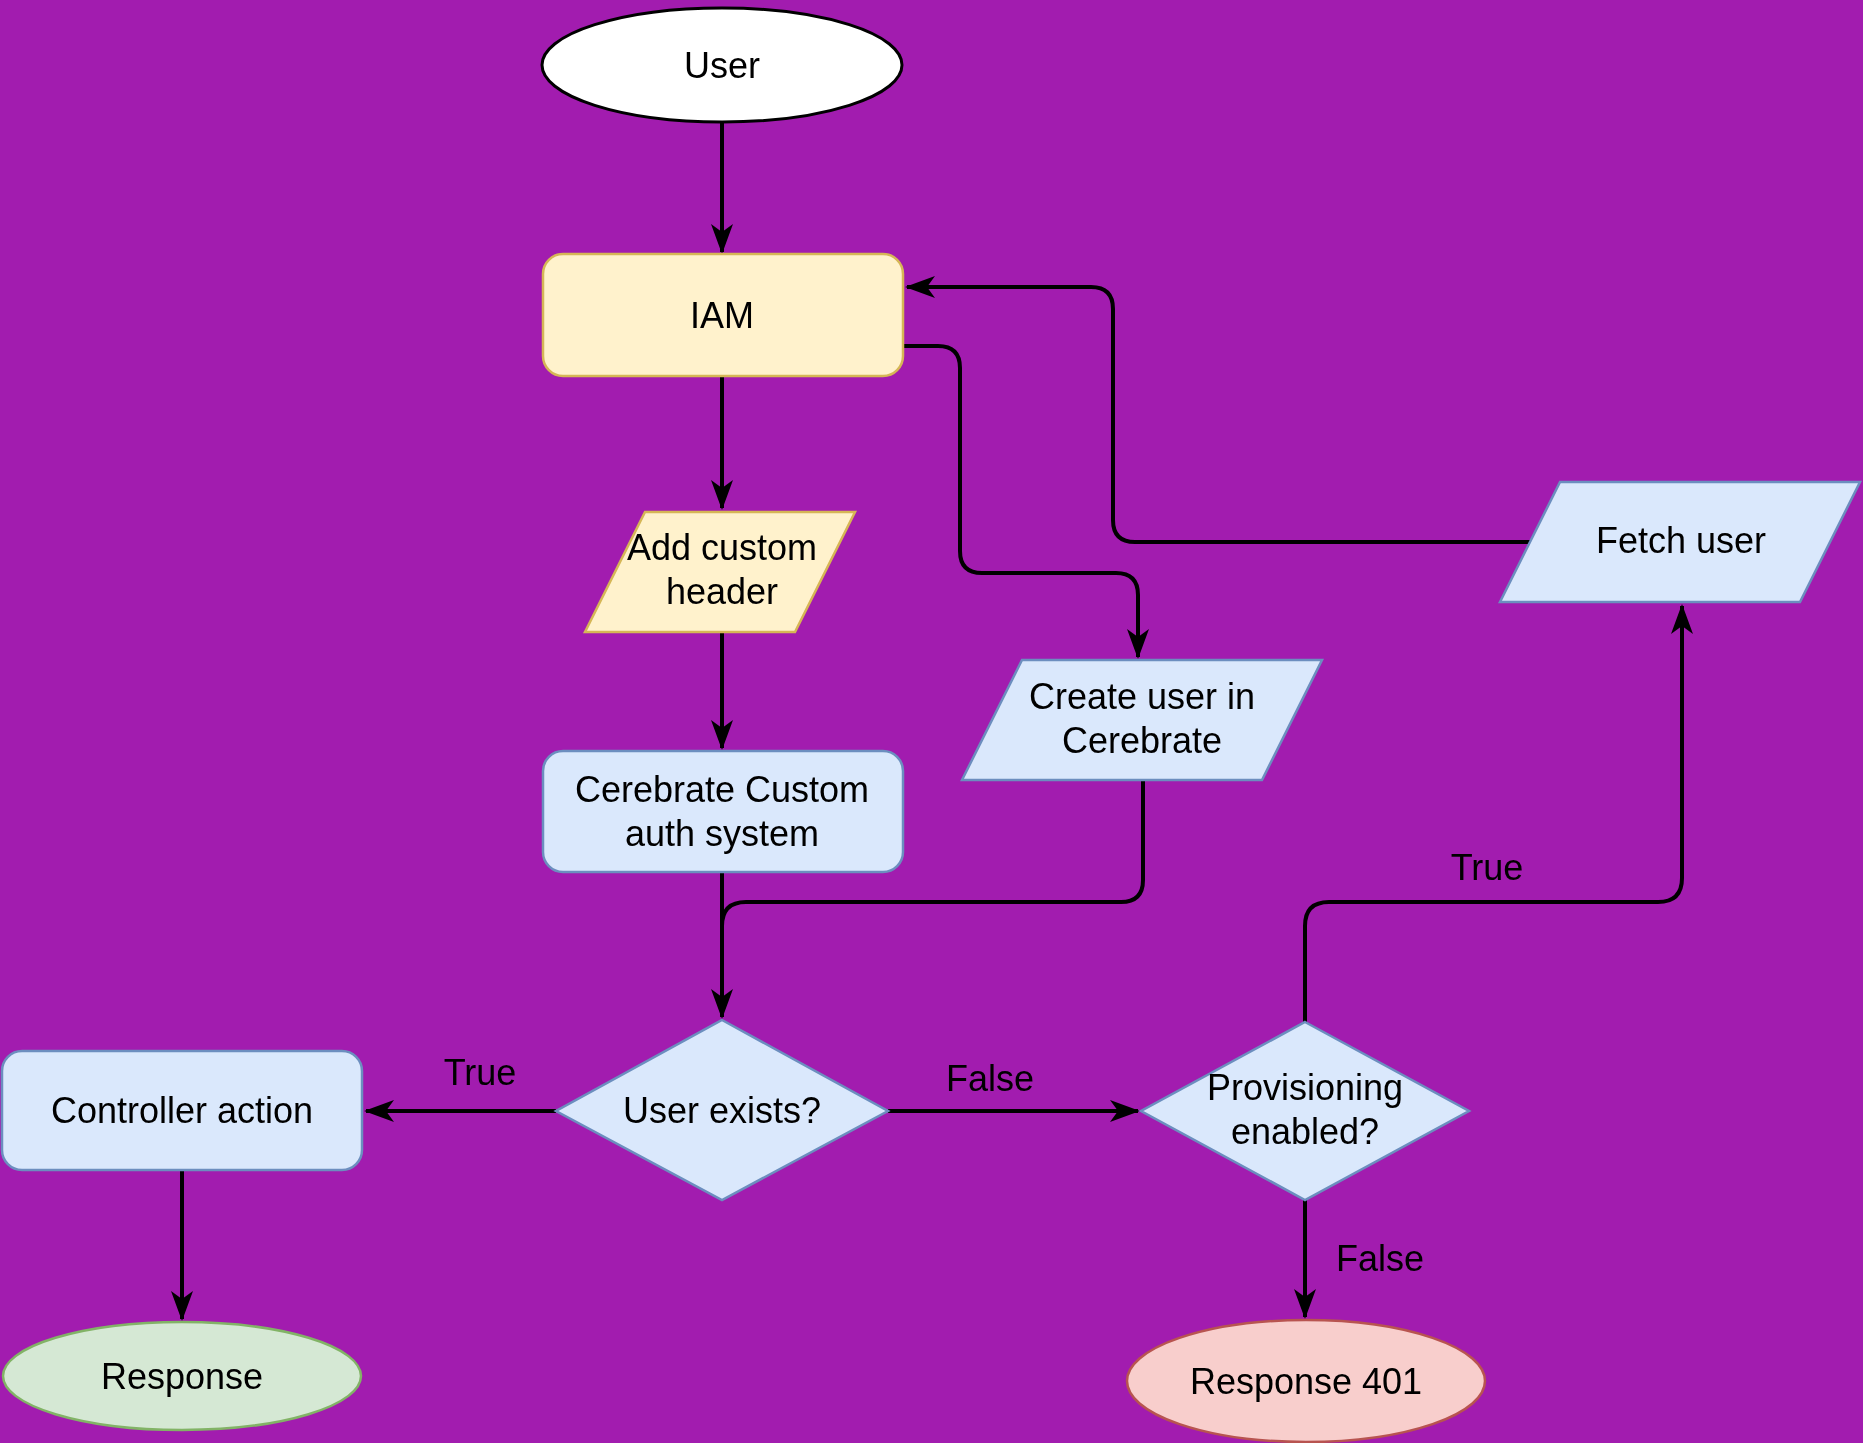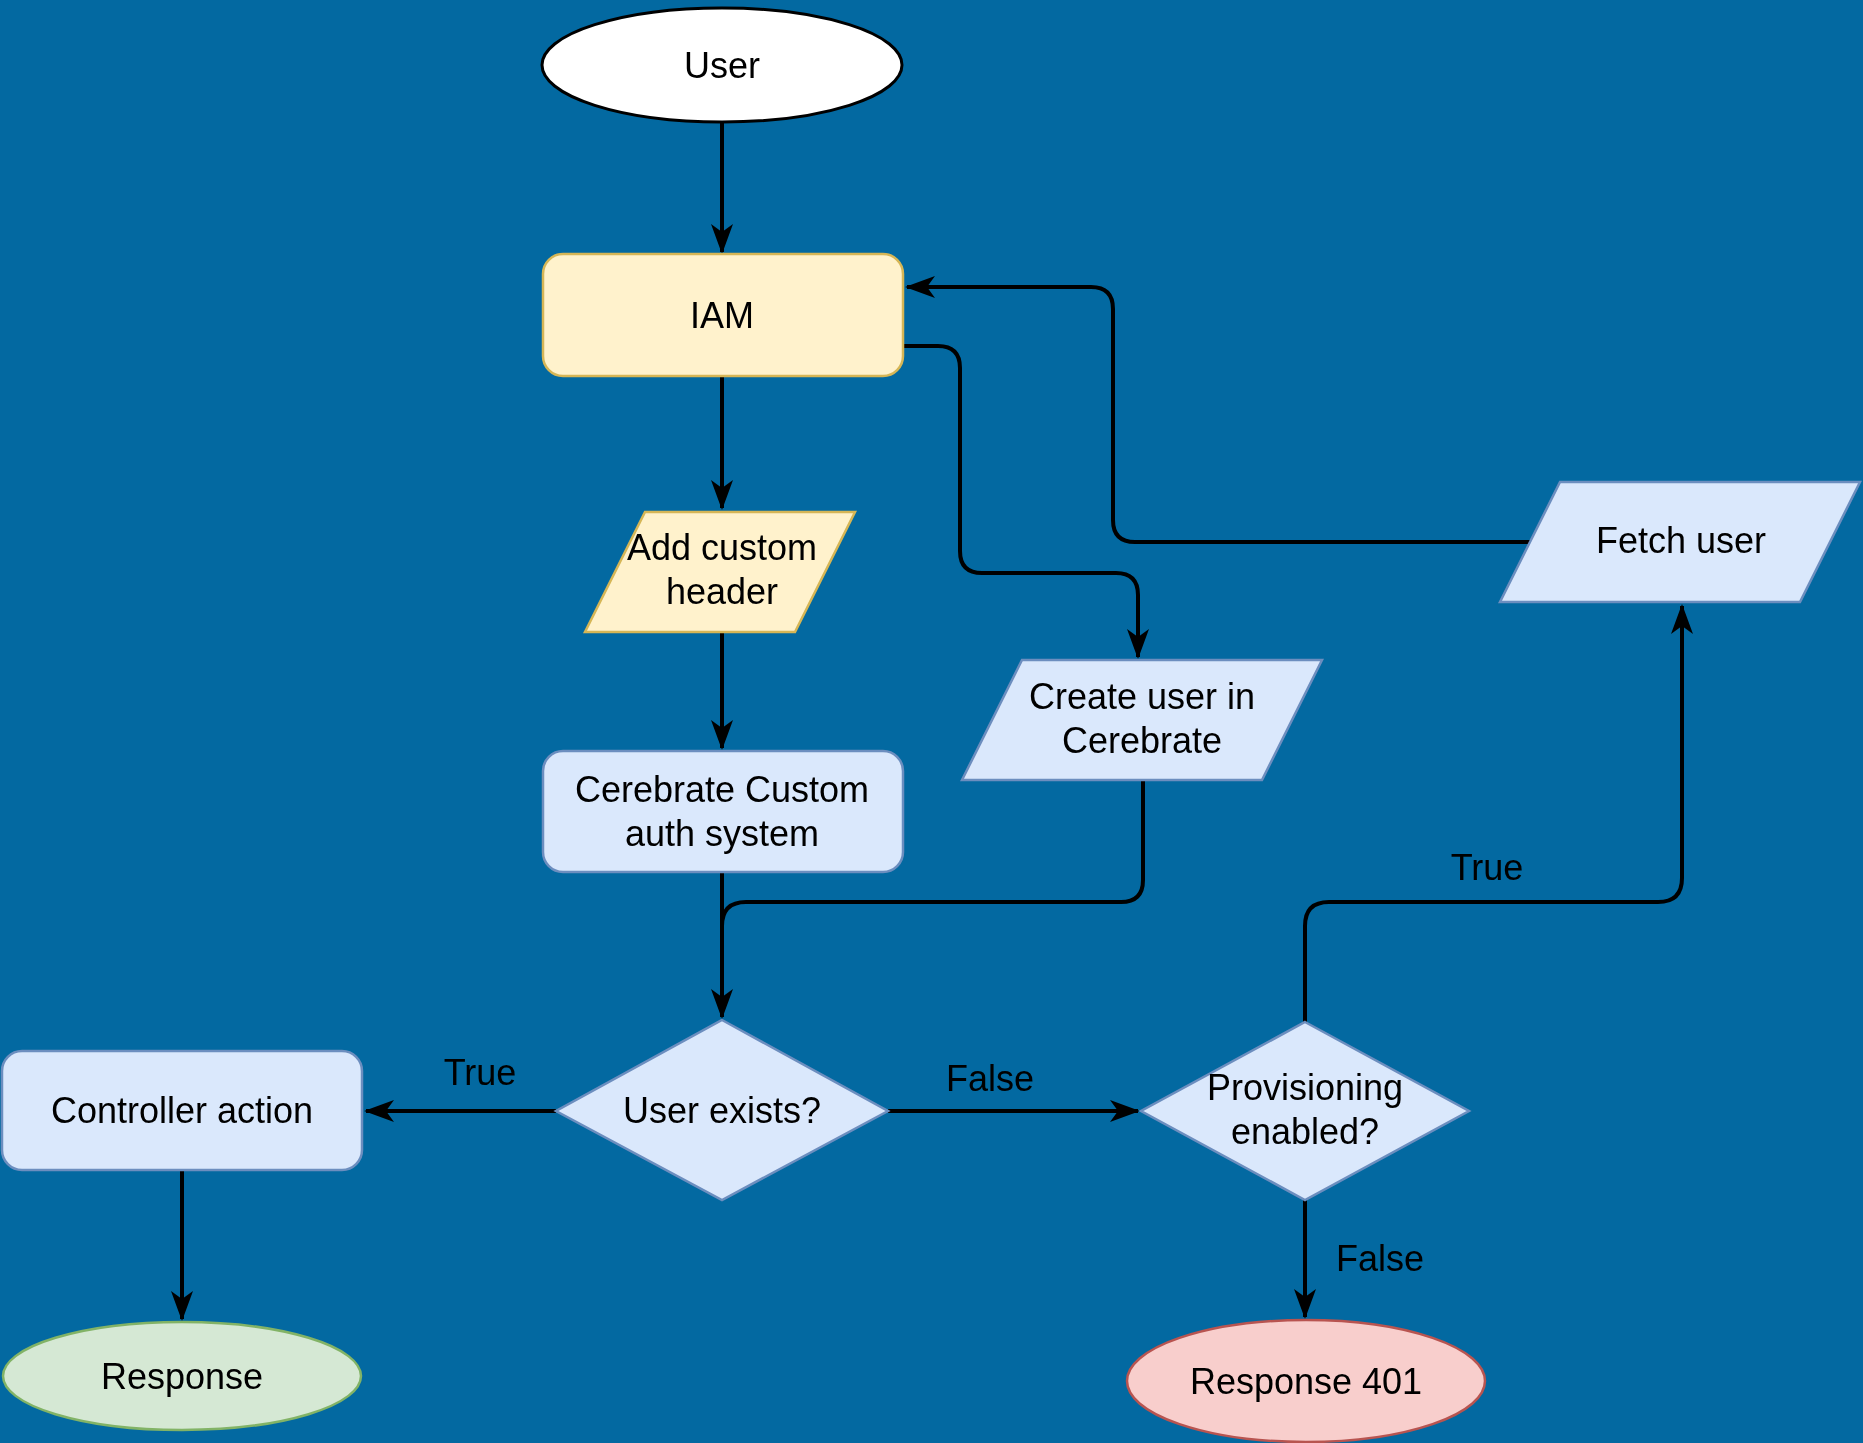--- a/index.html
+++ b/index.html
@@ -3,21 +3,21 @@
 <meta charset="utf-8">
 <style>
   html, body {
     margin: 0;
     padding: 0;
     background: #ffffff;
   }
   .canvas-wrap {
     width: 1863px;
     height: 1443px;
-    background: #0369a1;
+    background: #a21caf;
     position: relative;
   }
   svg { display: block; }
   .node-white  { fill: #ffffff; stroke: #000000; stroke-width: 3; }
   .node-yellow { fill: #fff2cc; stroke: #d6b656; stroke-width: 2.5; }
   .node-blue   { fill: #dae8fc; stroke: #6c8ebf; stroke-width: 2.5; }
   .node-green  { fill: #d5e8d4; stroke: #82b366; stroke-width: 2.5; }
   .node-red    { fill: #f8cecc; stroke: #b85450; stroke-width: 2.5; }
   .edge {
     fill: none;

